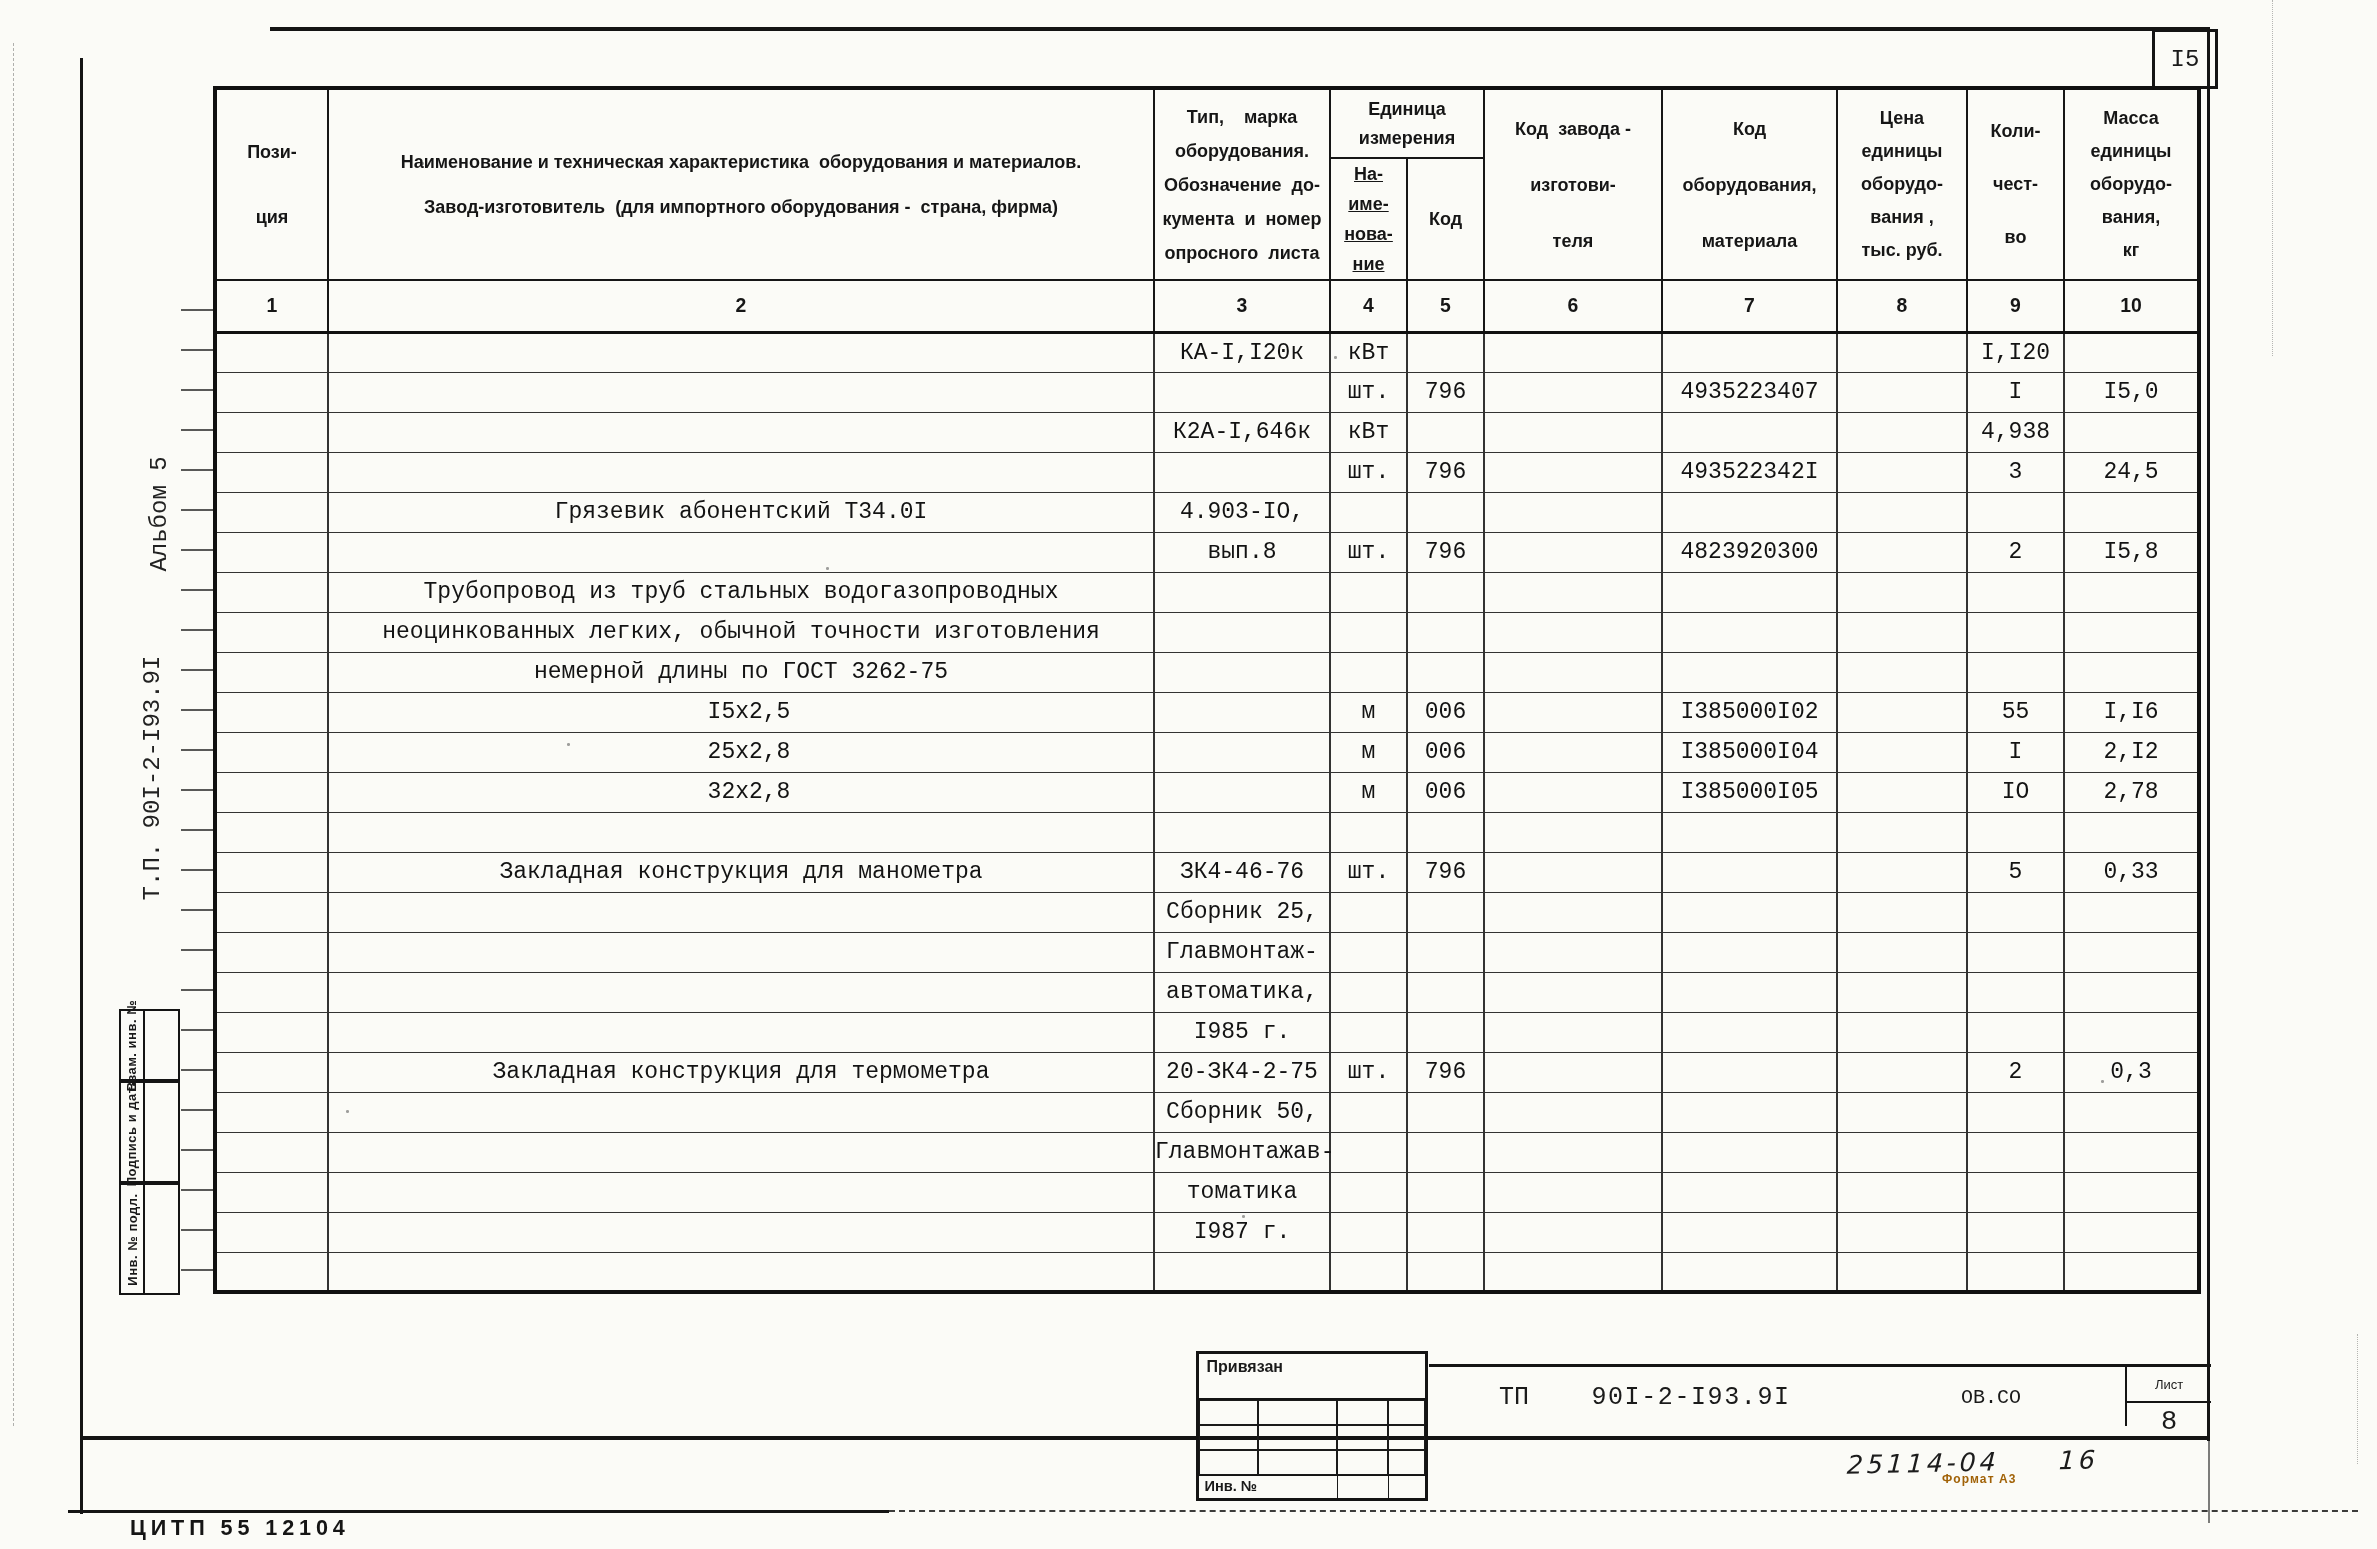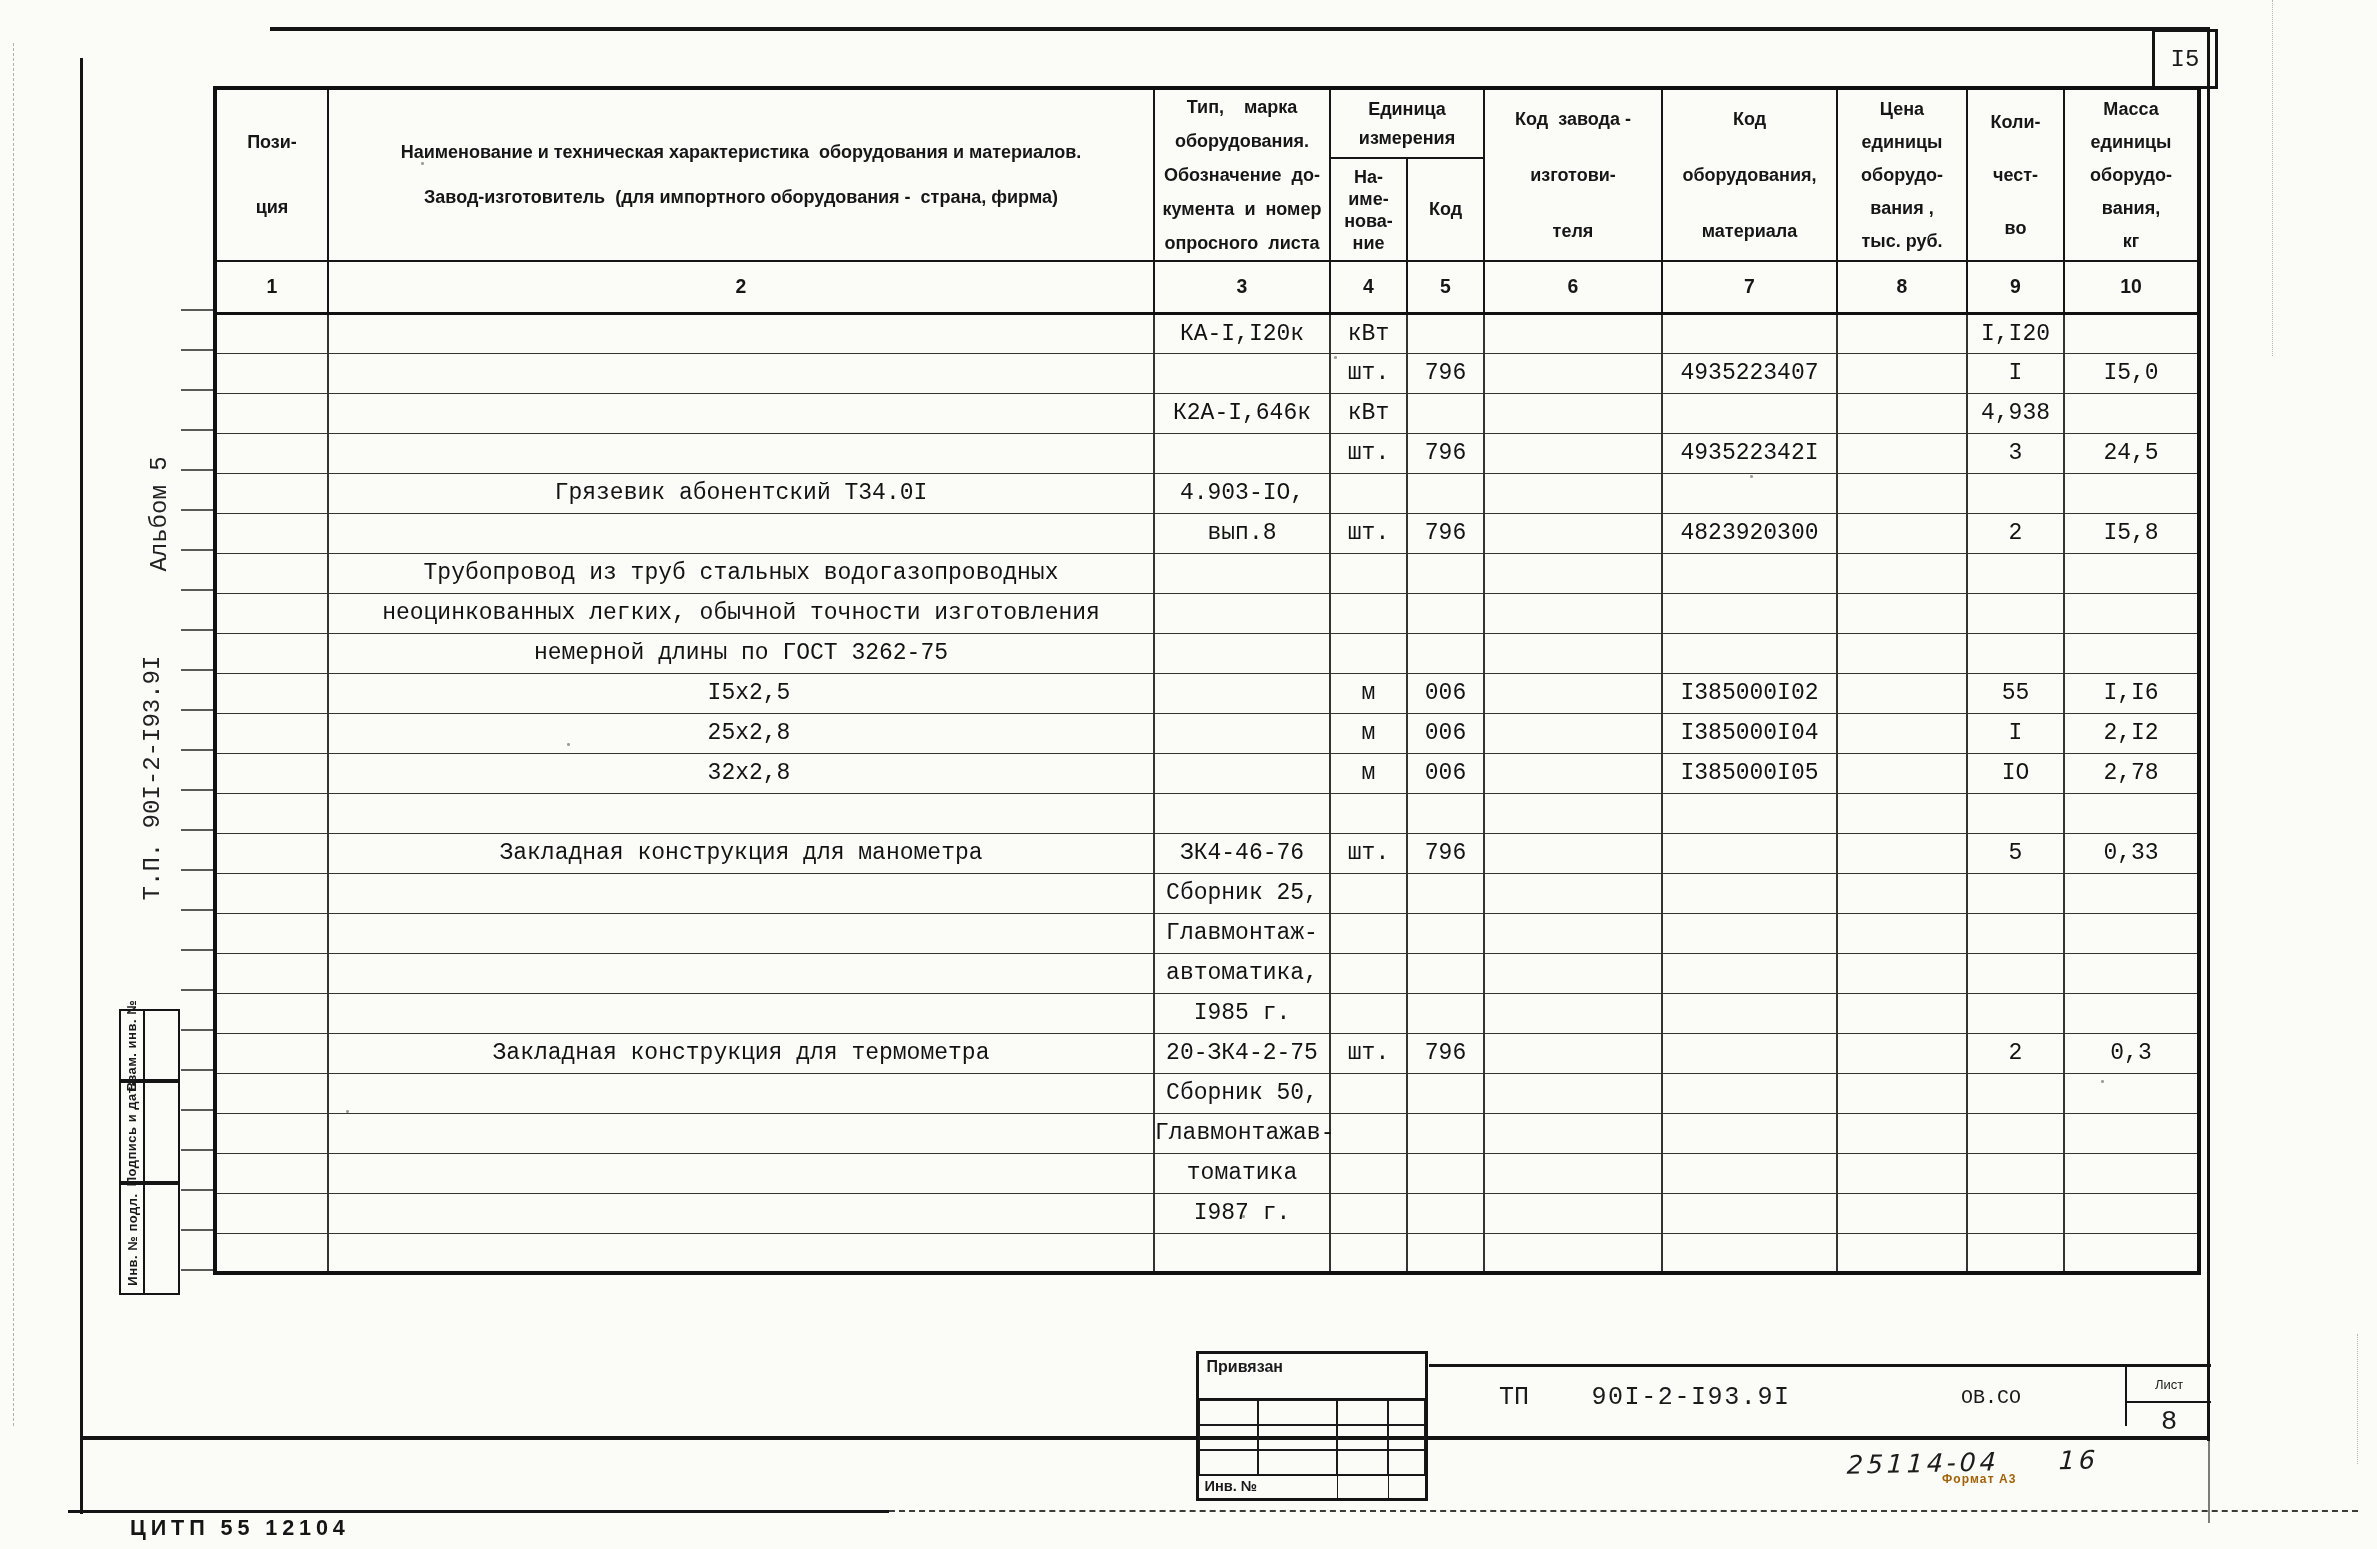--- a/index.html
+++ b/index.html
@@ -80,21 +80,21 @@
   }
   thead tr.h1{height:70px;}
   thead tr.h2{height:103px;}
   thead tr.nums{height:52px;}
   tbody tr{height:40px;}
   tr.nums th{border-bottom:3.8px solid #101010;font-size:19.4px;}
   th.hc1{line-height:65px;font-size:18.4px;}
   th.hc2{line-height:45px;font-size:19.4px;padding-bottom:32px;}
   th.hc3{line-height:34px;}
   th.hcu{line-height:29px;}
-  th.hcun{line-height:22px;font-size:16.7px;}
+  th.hcun{line-height:30px;font-size:16.7px;text-decoration:underline;}
   th.hcuc{font-size:18px;}
   th.hc6{line-height:56px;}
   th.hc7{line-height:56px;}
   th.hc8{line-height:33px;}
   th.hc9{line-height:53px;}
   th.hc10{line-height:33px;}
   td.c-name{text-align:left;padding-left:30px;margin-left:8px;}
   td.c-type{text-align:left;padding-left:7.6px;}
   td.c-name.ctr{text-align:center;padding-left:16px;}
 

